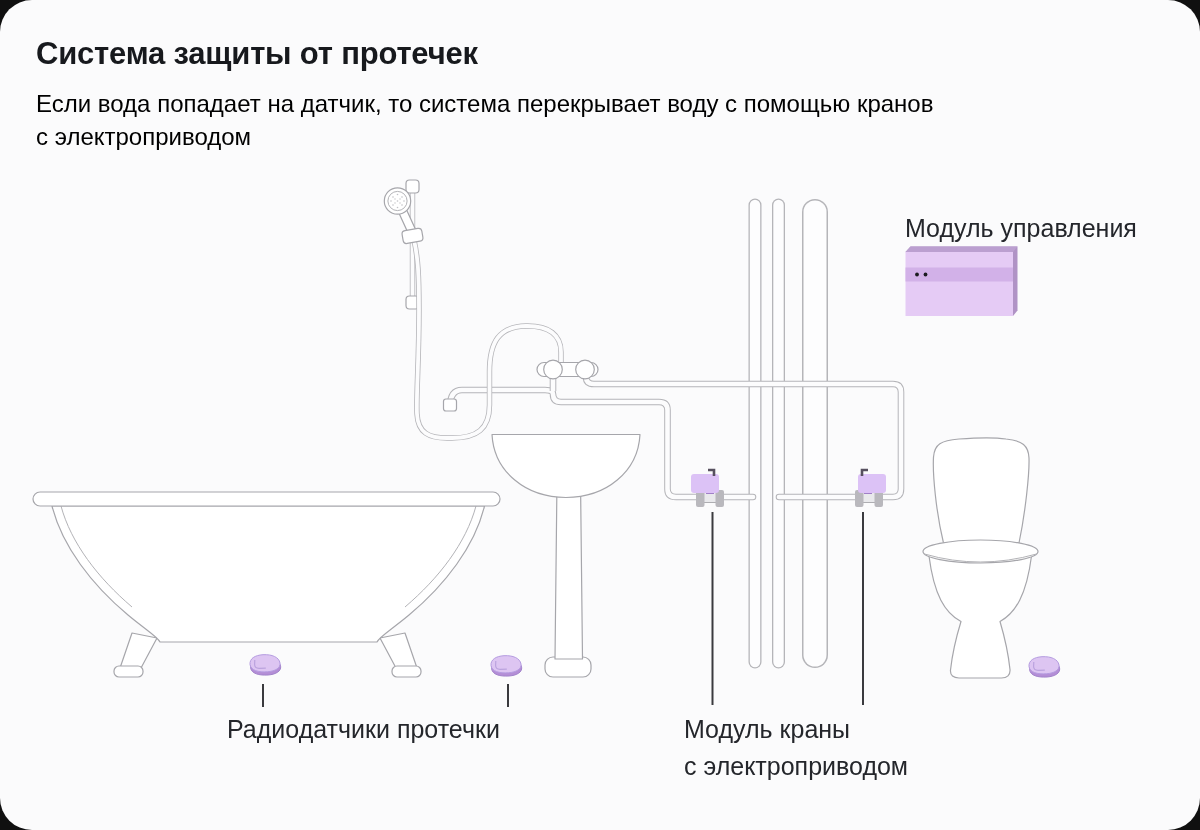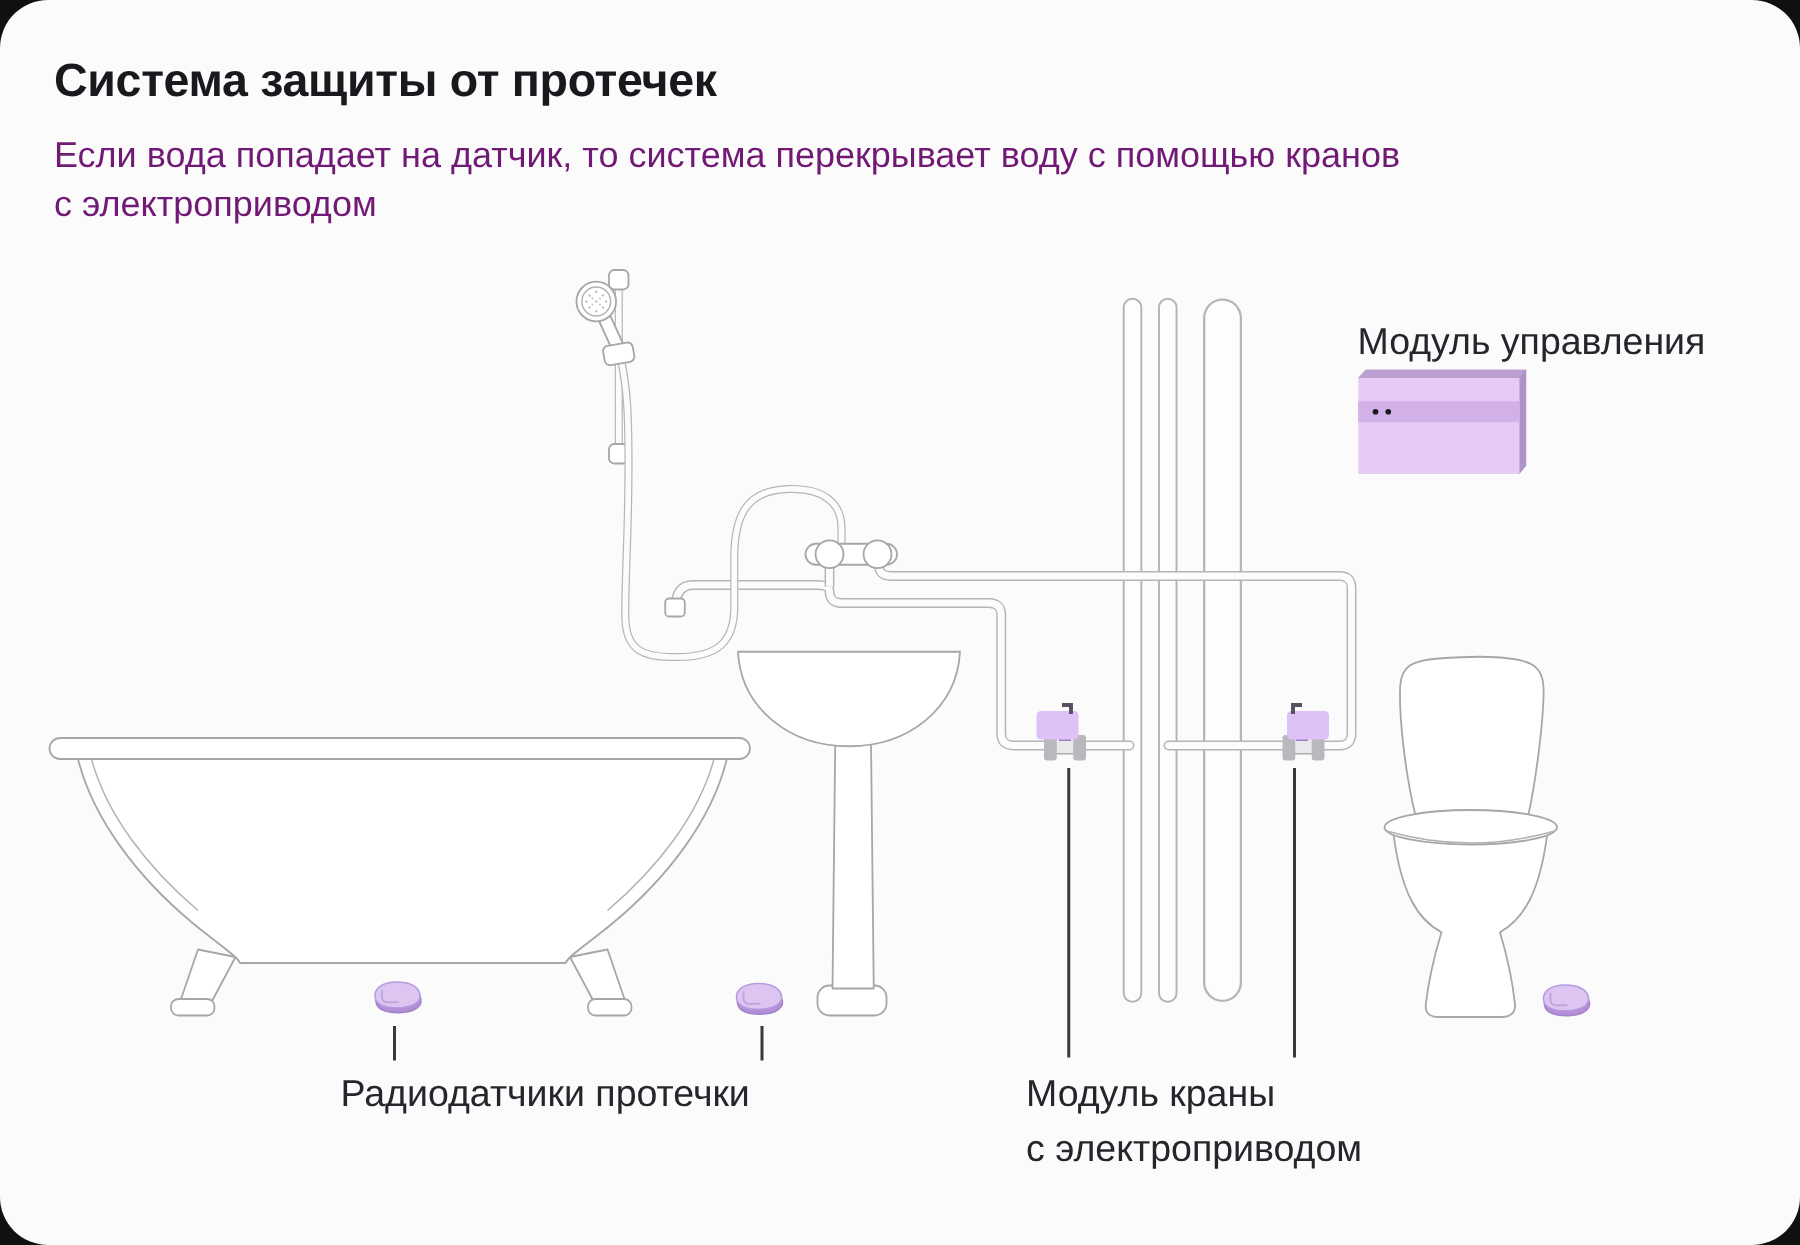--- a/index.html
+++ b/index.html
@@ -11,21 +11,21 @@
   .card{
     position:relative;width:1200px;height:830px;
     background:#fbfbfc;border-radius:32px;overflow:hidden;
   }
   .title{
     position:absolute;left:36px;top:36px;
     font-size:31px;font-weight:700;color:#17191d;letter-spacing:-.2px;
   }
   .subtitle{
     position:absolute;left:36px;top:87px;
-    font-size:24px;font-weight:400;color:#701a75;line-height:33px;
+    font-size:24px;font-weight:400;color:#000000;line-height:33px;
   }
   .lbl{
     position:absolute;font-size:25px;color:#24262b;line-height:37px;white-space:nowrap;
   }
   .lbl-module{left:905px;top:210px;}
   .lbl-sensors{left:227px;top:711px;}
   .lbl-valves{left:684px;top:711px;}
   svg{position:absolute;left:0;top:0;}
   
   .po{fill:none;stroke:#b5b5b9;stroke-width:6.6;stroke-linejoin:round}

